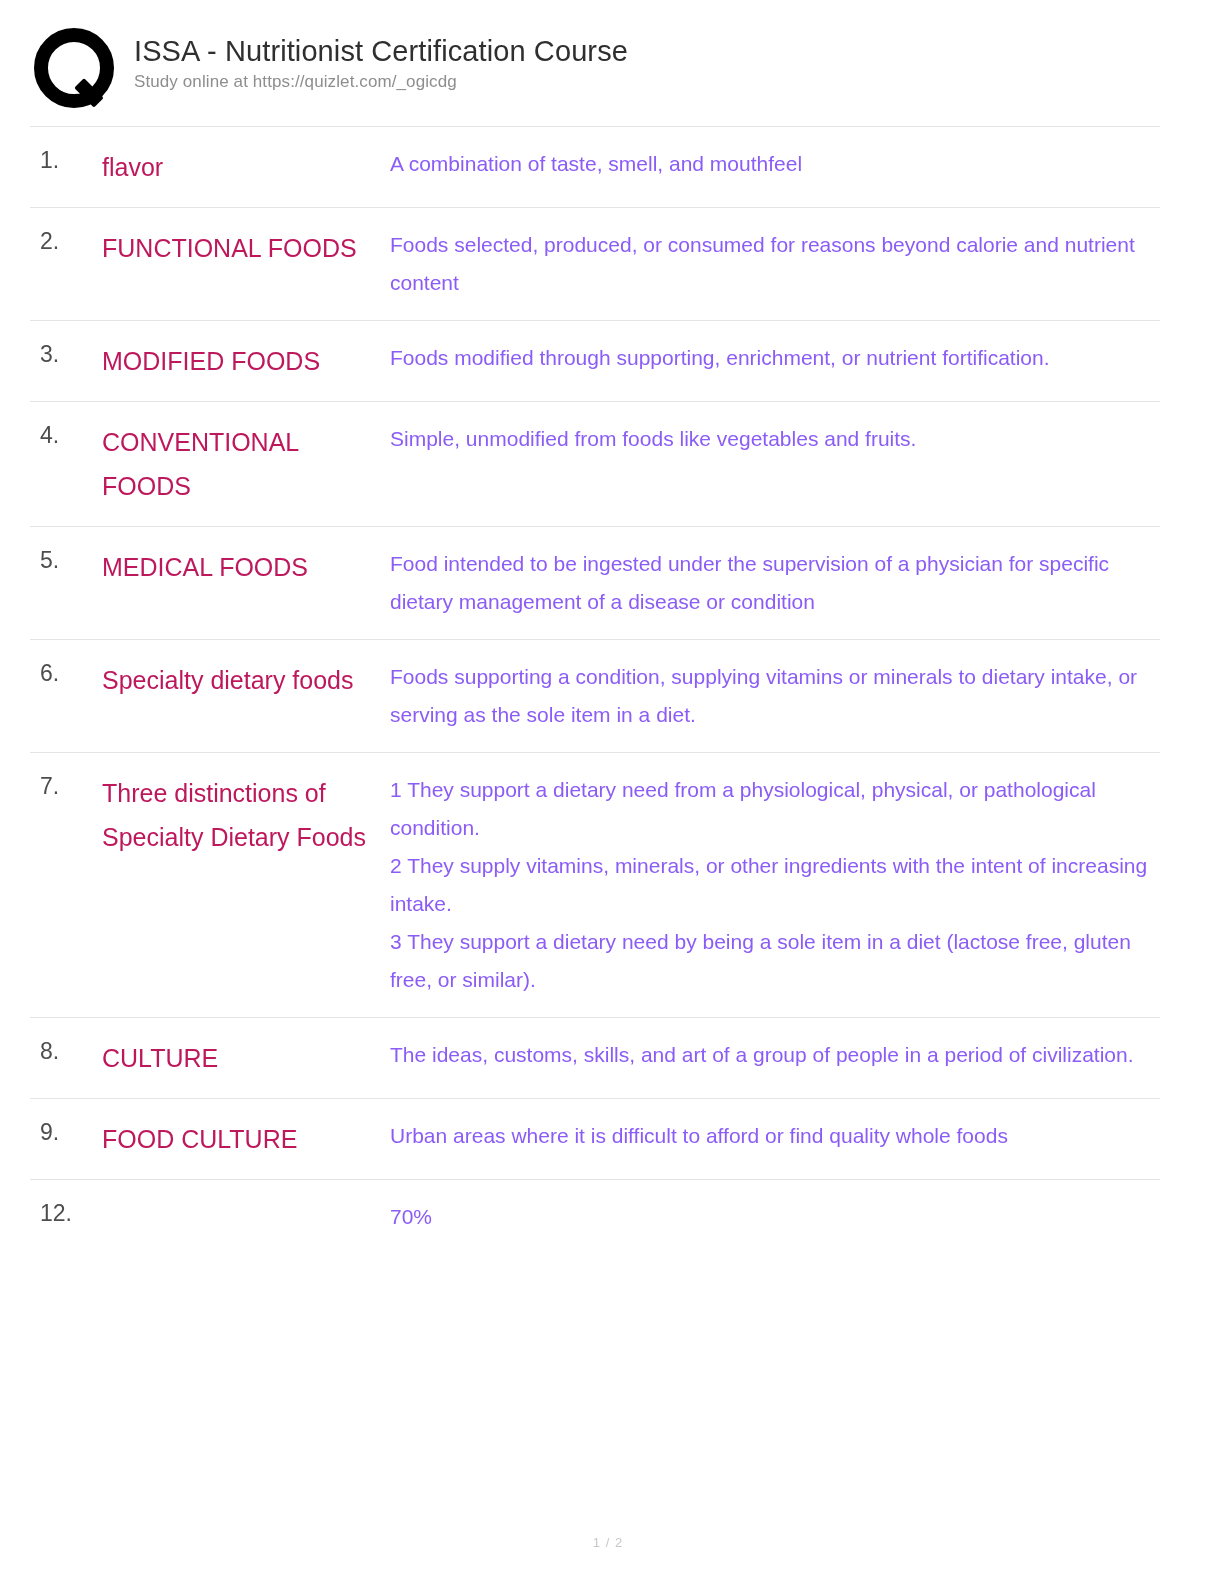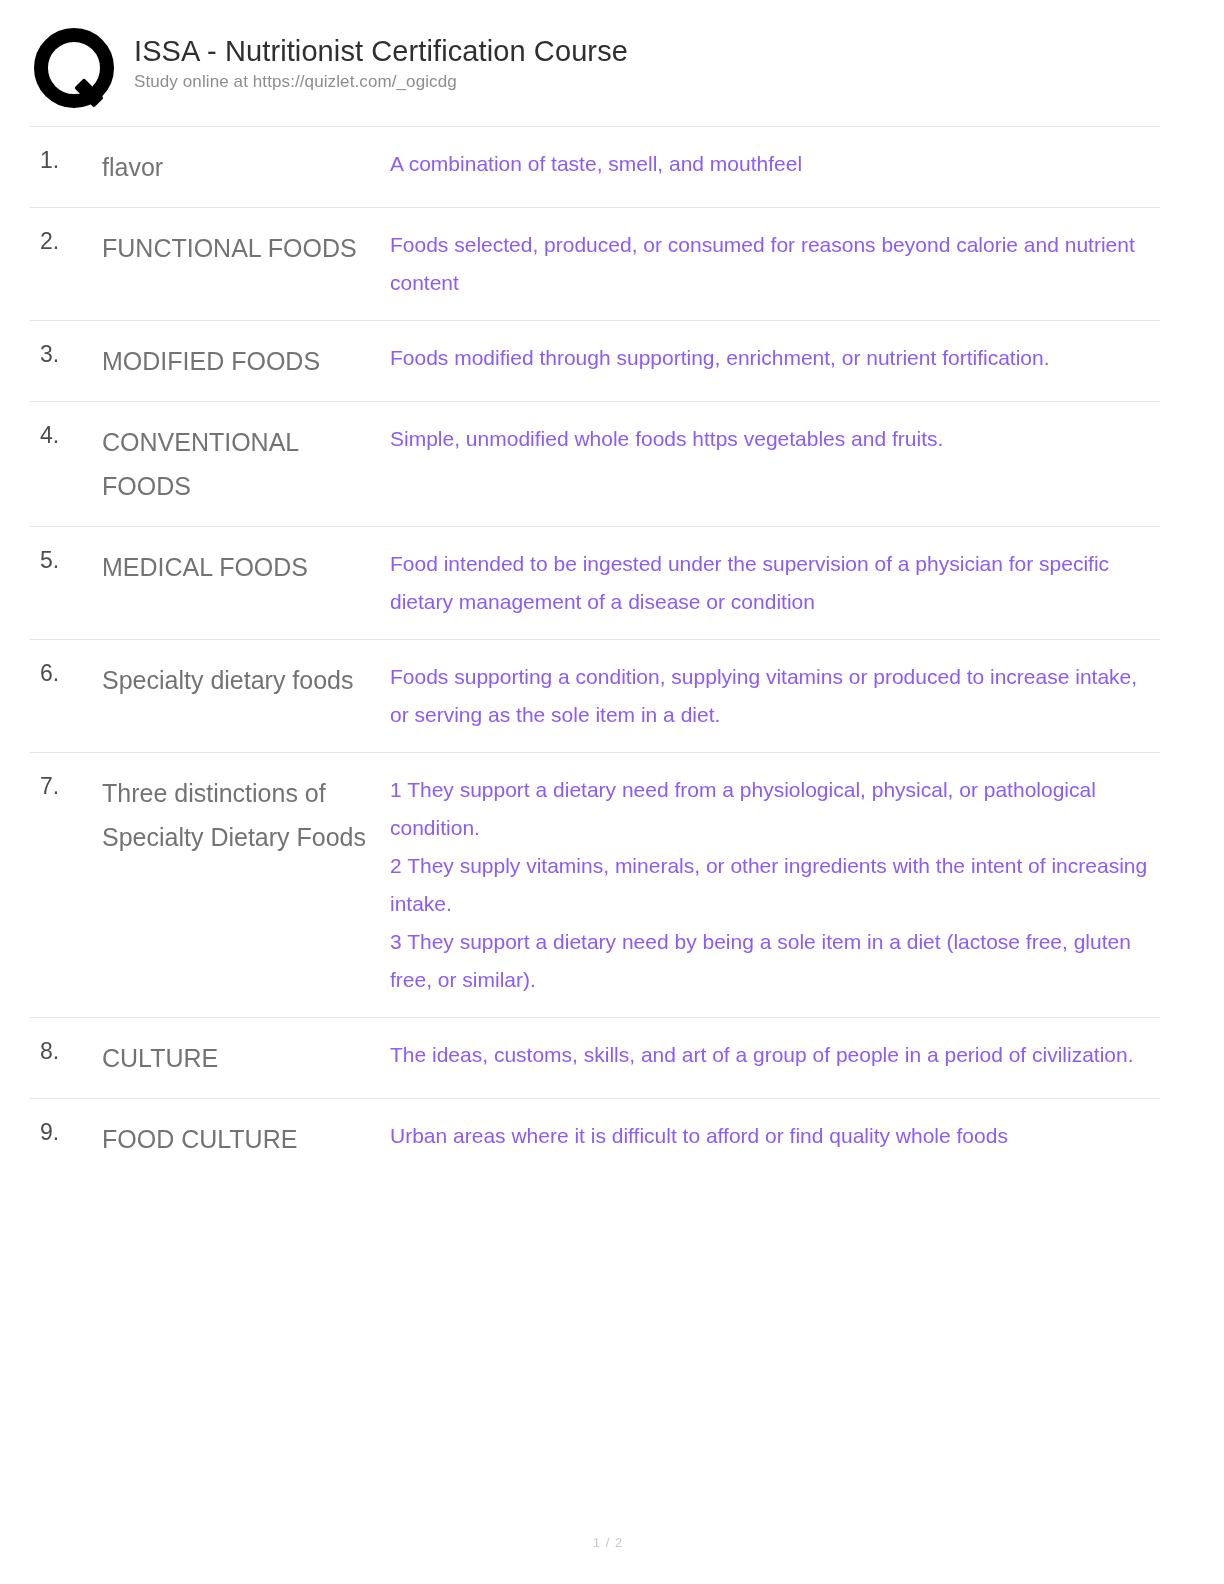--- a/index.html
+++ b/index.html
@@ -77,21 +77,21 @@
     line-height: 31px;
     color: #4d4d4d;
     padding-left: 10px !important;
     font-weight: 400;
   }
   .col-term {
     width: 264px;
     padding-right: 18px !important;
     font-size: 25px;
     line-height: 44px;
-    color: #737373;
+    color: #be185d;
     font-weight: 400;
   }
   .col-def {
     font-size: 21px;
     line-height: 38px;
     color: #8b5cf6;
     font-weight: 400;
     padding-left: 6px !important;
   }
   .col-def .line { display: block; }
@@ -145,35 +145,35 @@
           <td class="col-num">3.</td>
           <td class="col-term">MODIFIED FOODS</td>
           <td class="col-def">
             <span class="line">Foods modified through supporting, enrichment, or nutrient fortification.</span>
           </td>
         </tr>
         <tr>
           <td class="col-num">4.</td>
           <td class="col-term">CONVENTIONAL FOODS</td>
           <td class="col-def">
-            <span class="line">Simple, unmodified whole foods https vegetables and fruits.</span>
+            <span class="line">Simple, unmodified from foods like vegetables and fruits.</span>
           </td>
         </tr>
         <tr>
           <td class="col-num">5.</td>
           <td class="col-term">MEDICAL FOODS</td>
           <td class="col-def">
             <span class="line">Food intended to be ingested under the supervision of a physician for specific dietary management of a disease or condition</span>
           </td>
         </tr>
         <tr>
           <td class="col-num">6.</td>
           <td class="col-term">Specialty dietary foods</td>
           <td class="col-def">
-            <span class="line">Foods supporting a condition, supplying vitamins or produced to increase intake, or serving as the sole item in a diet.</span>
+            <span class="line">Foods supporting a condition, supplying vitamins or minerals to dietary intake, or serving as the sole item in a diet.</span>
           </td>
         </tr>
         <tr>
           <td class="col-num">7.</td>
           <td class="col-term">Three distinctions of Specialty Dietary Foods</td>
           <td class="col-def">
             <span class="line">1 They support a dietary need from a physiological, physical, or pathological condition.</span>
             <span class="line">2 They supply vitamins, minerals, or other ingredients with the intent of increasing intake.</span>
             <span class="line">3 They support a dietary need by being a sole item in a diet (lactose free, gluten free, or similar).</span>
           </td>
@@ -185,17 +185,24 @@
             <span class="line">The ideas, customs, skills, and art of a group of people in a period of civilization.</span>
           </td>
         </tr>
         <tr>
           <td class="col-num">9.</td>
           <td class="col-term">FOOD CULTURE</td>
           <td class="col-def">
             <span class="line">Urban areas where it is difficult to afford or find quality whole foods</span>
           </td>
         </tr>
+        <tr>
+          <td class="col-num">12.</td>
+          <td class="col-term"></td>
+          <td class="col-def">
+            <span class="line">70%</span>
+          </td>
+        </tr>
       </tbody>
   </table>
 
   <div class="footer">1 / 2</div>
 </div>
 
 </body></html>

